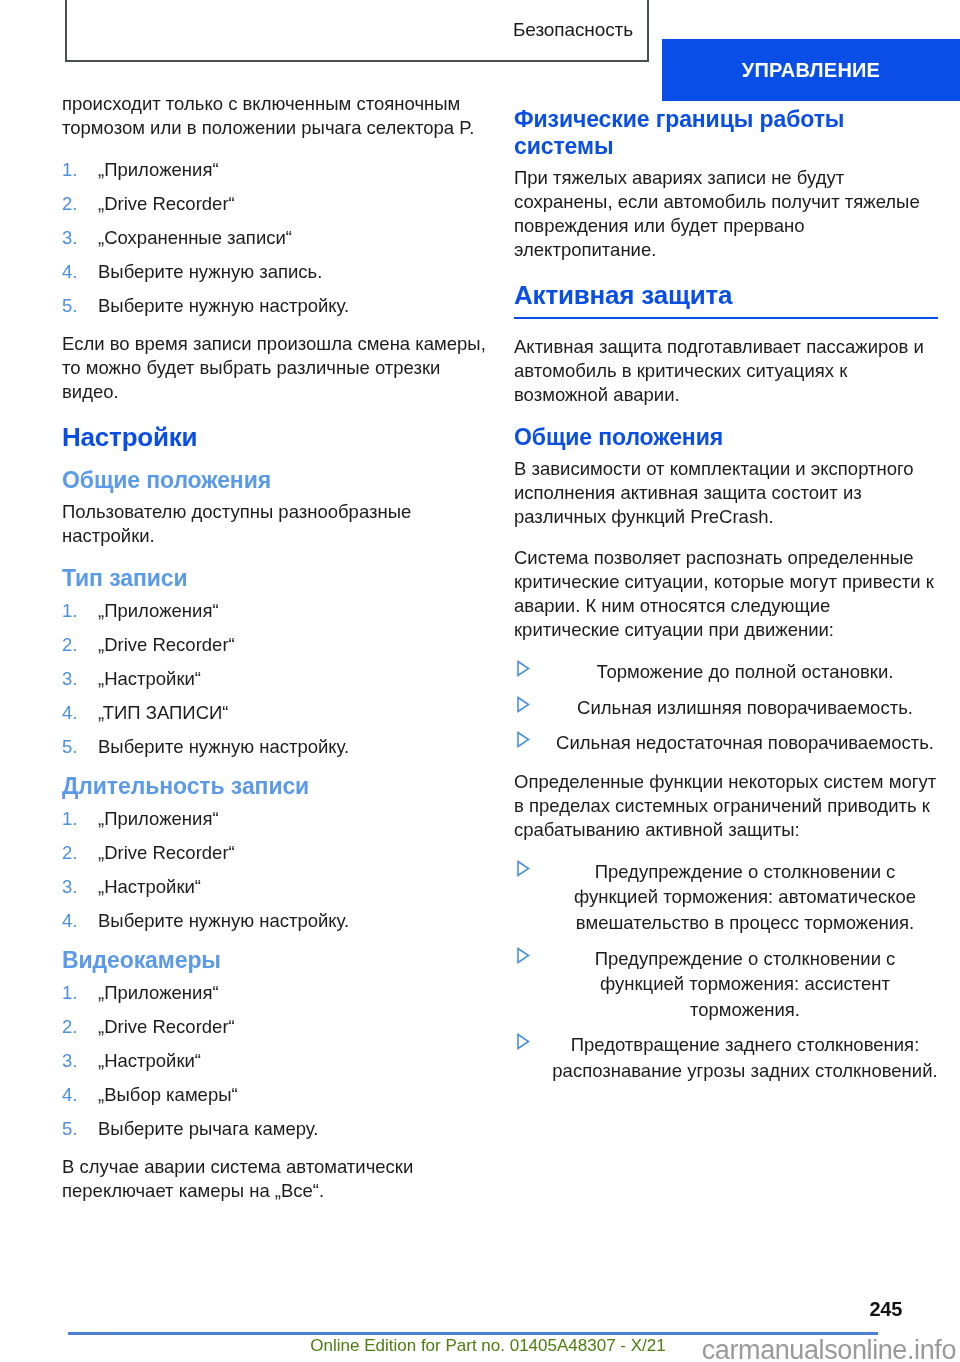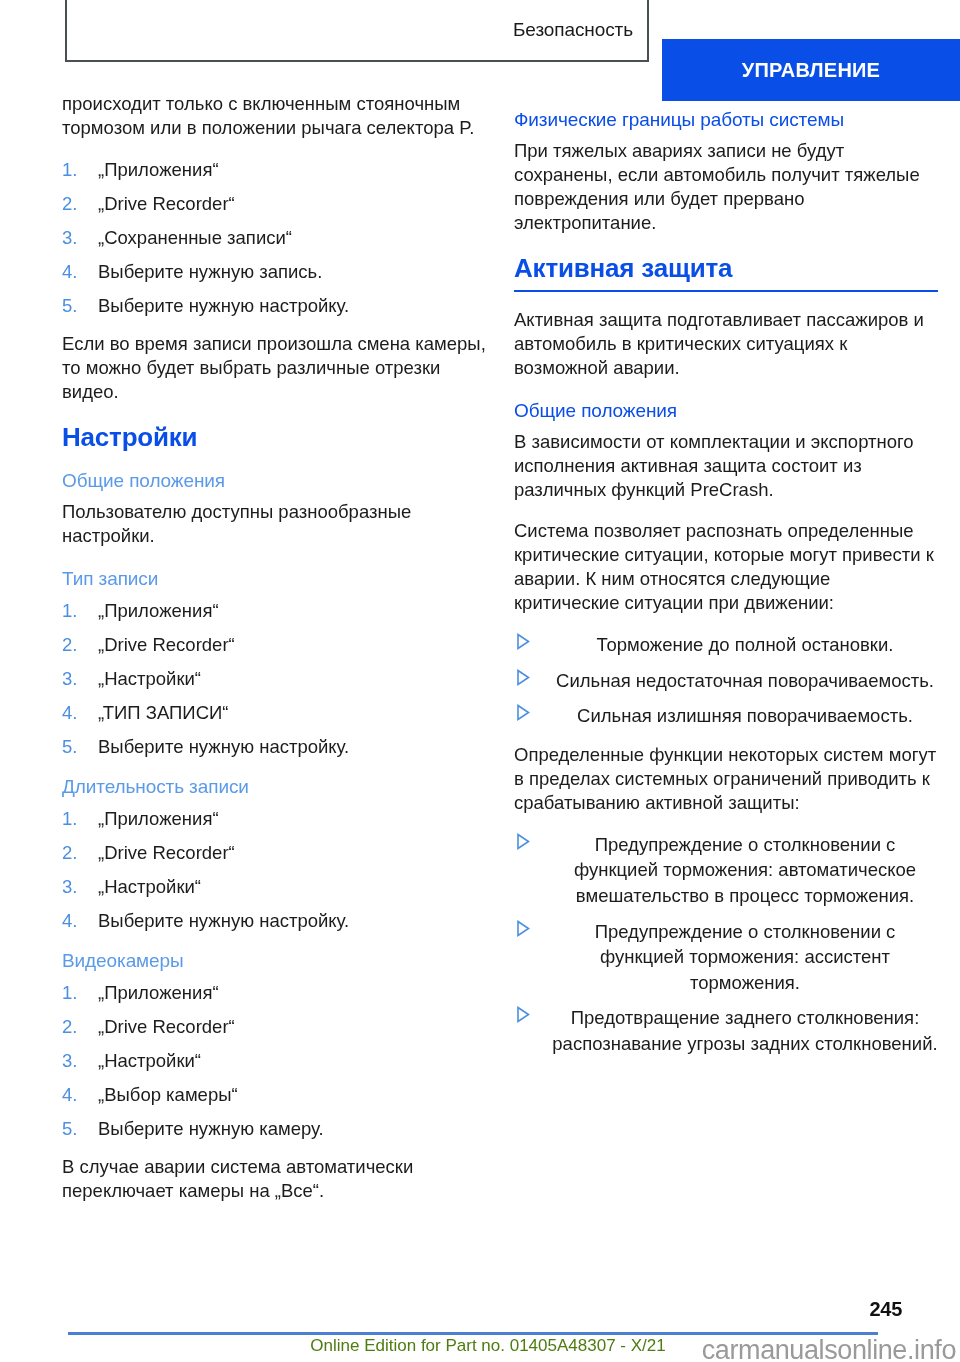--- a/index.html
+++ b/index.html
@@ -95,22 +95,22 @@
     letter-spacing: -0.2px;
   }
   h2.section-title.ruled {
     border-bottom: 2.5px solid #0a4ee8;
     padding-bottom: 6px;
     margin-bottom: 16px;
   }
 
   h3.sub-title {
     margin: 14px 0 6px 0;
-    font-size: 19px;
-    font-weight: normal;
+    font-size: 23px;
+    font-weight: bold;
     color: #0a4ee8;
     line-height: 27px;
     letter-spacing: -0.1px;
   }
   h3.sub-title.light {
     color: #5a9ae8;
   }
 
   
   ol.numlist {
@@ -247,21 +247,21 @@
         <li><span class="num">2.</span><span>„Drive Recorder“</span></li>
         <li><span class="num">3.</span><span>„Настройки“</span></li>
         <li><span class="num">4.</span><span>Выберите нужную настройку.</span></li>
       </ol>
       <h3 class="sub-title light">Видеокамеры</h3>
       <ol class="numlist">
         <li><span class="num">1.</span><span>„Приложения“</span></li>
         <li><span class="num">2.</span><span>„Drive Recorder“</span></li>
         <li><span class="num">3.</span><span>„Настройки“</span></li>
         <li><span class="num">4.</span><span>„Выбор камеры“</span></li>
-        <li><span class="num">5.</span><span>Выберите нужную камеру.</span></li>
+        <li><span class="num">5.</span><span>Выберите рычага камеру.</span></li>
       </ol>
       <p class="para">В случае аварии система автоматически переключает камеры на „Все“.</p>
     </div>
   <div class="column col-right" id="col-right">
       <h3 class="sub-title">Физические границы работы системы</h3>
       <p class="para">При тяжелых авариях записи не будут сохранены, если автомобиль получит тяжелые повреждения или будет прервано электропитание.</p>
       <h2 class="section-title ruled">Активная защита</h2>
       <p class="para">Активная защита подготавливает пассажиров и автомобиль в критических ситуациях к возможной аварии.</p>
       <h3 class="sub-title">Общие положения</h3>
       <p class="para">В зависимости от комплектации и экспортного исполнения активная защита состоит из различных функций PreCrash.</p>
@@ -269,26 +269,26 @@
       <ul class="bullist">
         <li><span class="bullet">
             <svg width="15" height="17" viewBox="0 0 15 17">
               <path d="M2 1.5 L12.5 8.5 L2 15.5 Z" fill="none" stroke="#4a8fe0" stroke-width="1.6"></path>
             </svg>
           </span><span>Торможение до полной остановки.</span></li>
         <li><span class="bullet">
             <svg width="15" height="17" viewBox="0 0 15 17">
               <path d="M2 1.5 L12.5 8.5 L2 15.5 Z" fill="none" stroke="#4a8fe0" stroke-width="1.6"></path>
             </svg>
+          </span><span>Сильная излишняя поворачиваемость.</span></li>
+        <li><span class="bullet">
+            <svg width="15" height="17" viewBox="0 0 15 17">
+              <path d="M2 1.5 L12.5 8.5 L2 15.5 Z" fill="none" stroke="#4a8fe0" stroke-width="1.6"></path>
+            </svg>
           </span><span>Сильная недостаточная поворачиваемость.</span></li>
-        <li><span class="bullet">
-            <svg width="15" height="17" viewBox="0 0 15 17">
-              <path d="M2 1.5 L12.5 8.5 L2 15.5 Z" fill="none" stroke="#4a8fe0" stroke-width="1.6"></path>
-            </svg>
-          </span><span>Сильная излишняя поворачиваемость.</span></li>
       </ul>
       <p class="para">Определенные функции некоторых систем могут в пределах системных ограничений приводить к срабатыванию активной защиты:</p>
       <ul class="bullist">
         <li><span class="bullet">
             <svg width="15" height="17" viewBox="0 0 15 17">
               <path d="M2 1.5 L12.5 8.5 L2 15.5 Z" fill="none" stroke="#4a8fe0" stroke-width="1.6"></path>
             </svg>
           </span><span>Предупреждение о столкновении с функцией торможения: автоматическое вмешательство в процесс торможения.</span></li>
         <li><span class="bullet">
             <svg width="15" height="17" viewBox="0 0 15 17">

